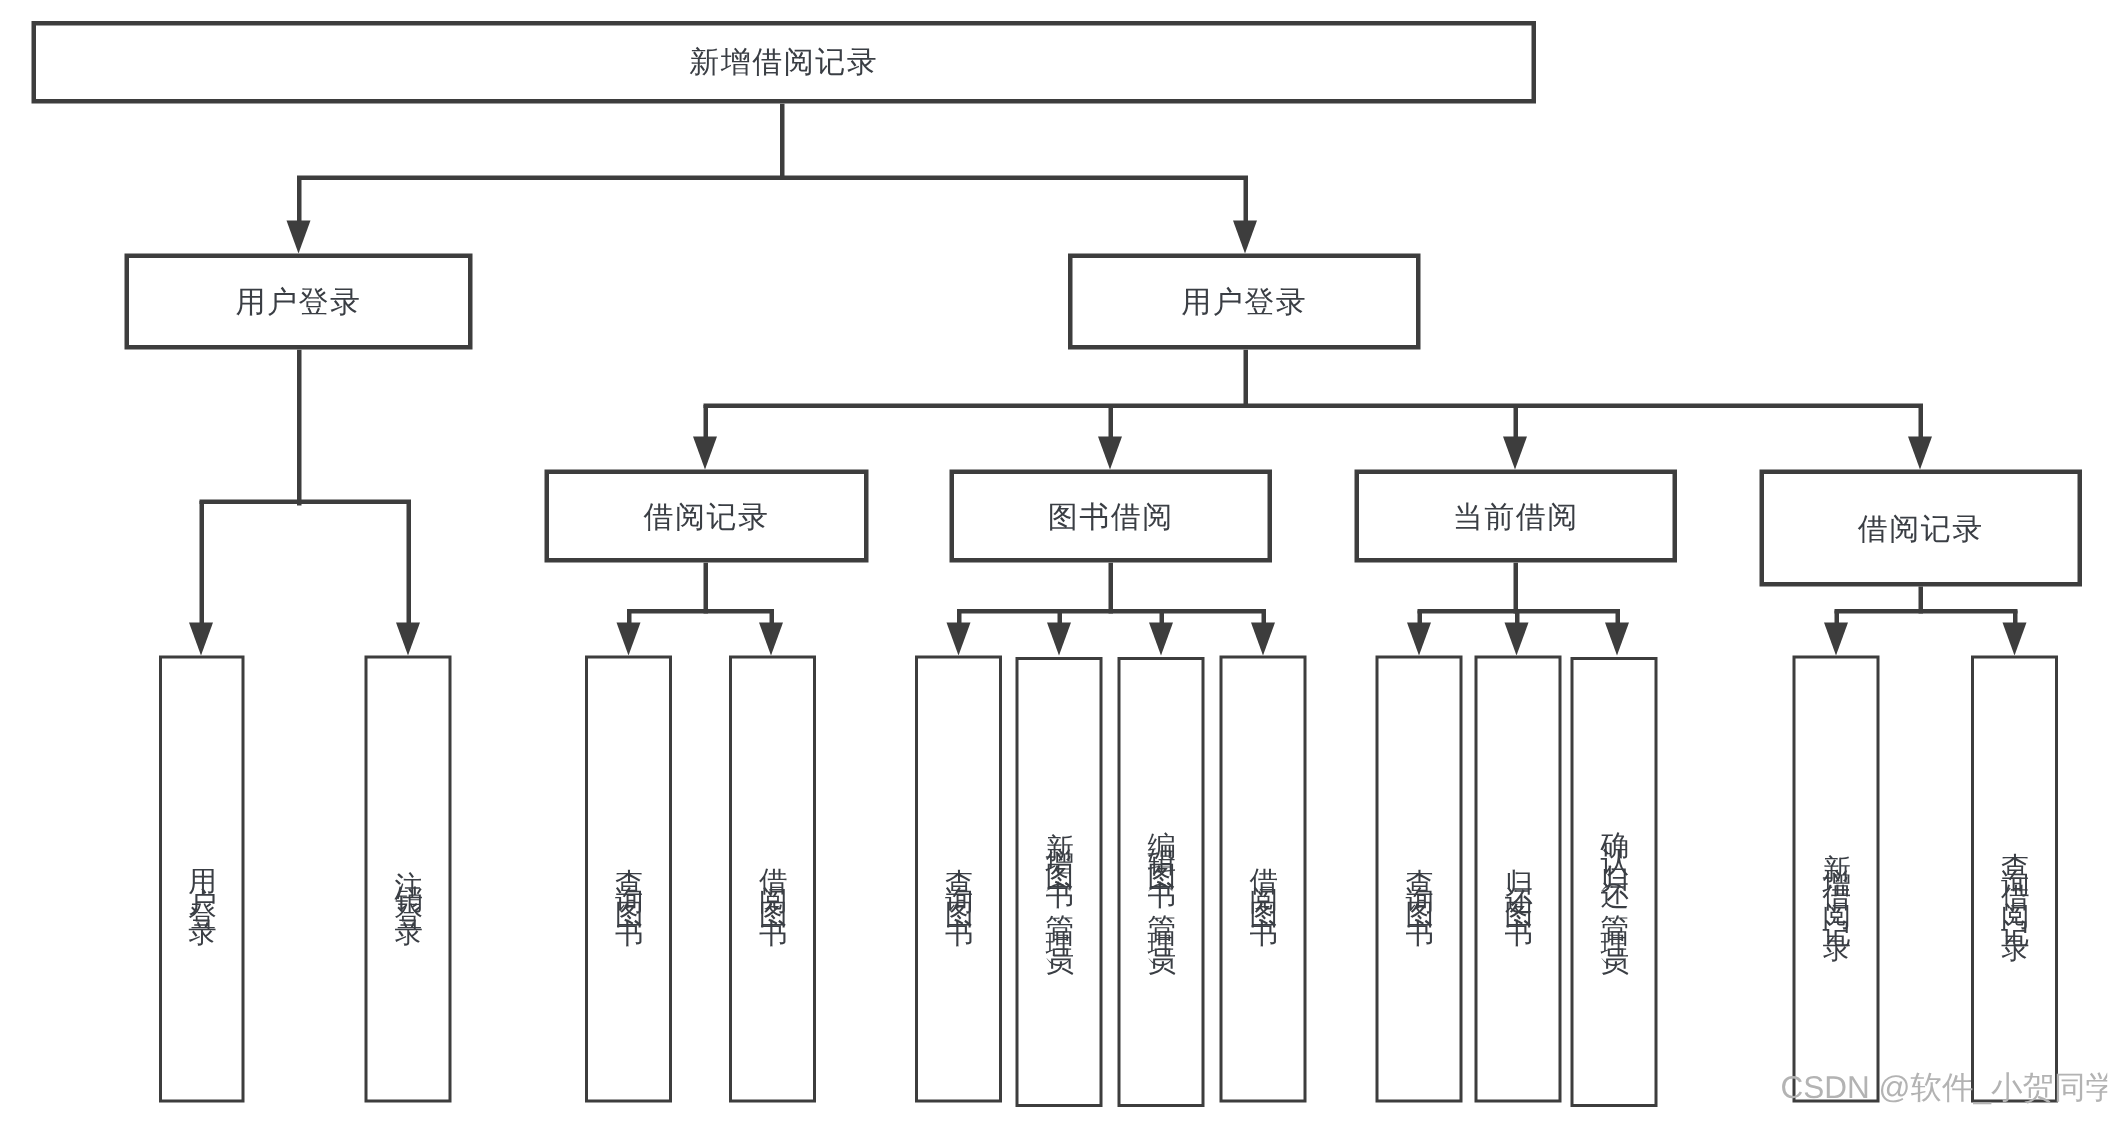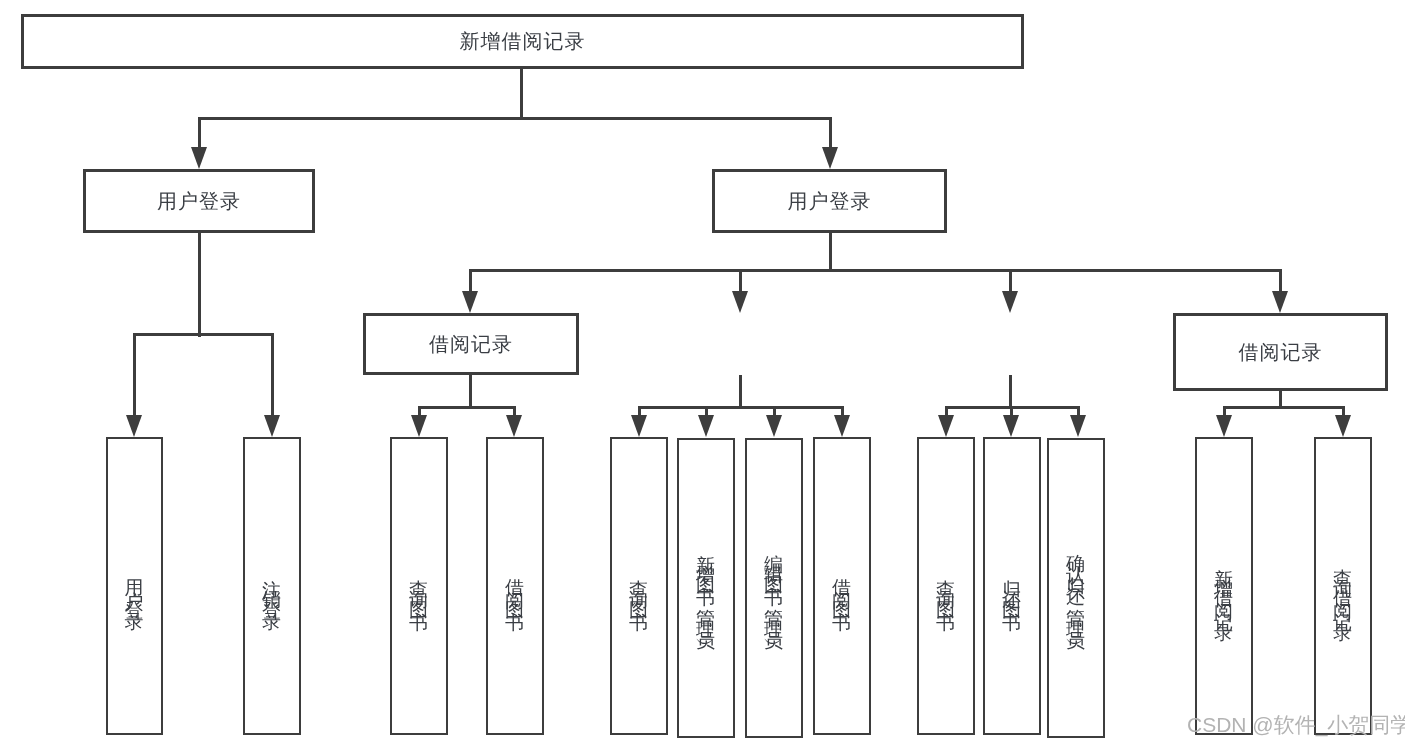--- a/index.html
+++ b/index.html
@@ -96,20 +96,26 @@
 
   <div class="node" id="n-user-login">
     <span>用户登录</span>
   </div>
   <div class="node" id="n-book-mgmt">
     <span>用户登录</span>
   </div>
 
   <div class="node" id="n-new-book-rec">
     <span>借阅记录</span>
+  </div>
+  <div class="node" id="n-book-borrow">
+    <span>图书借阅</span>
+  </div>
+  <div class="node" id="n-current-borrow">
+    <span>当前借阅</span>
   </div>
   <div class="node" id="n-borrow-records">
     <span>借阅记录</span>
   </div>
 
   <div class="node leaf" id="n-leaf-user-login">
     <span class="vtext">用户登录</span>
   </div>
   <div class="node leaf" id="n-leaf-logout">
     <span class="vtext">注销登录</span>

